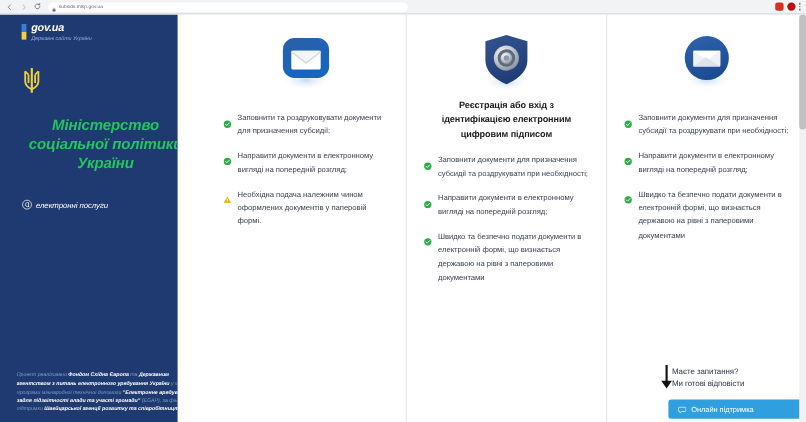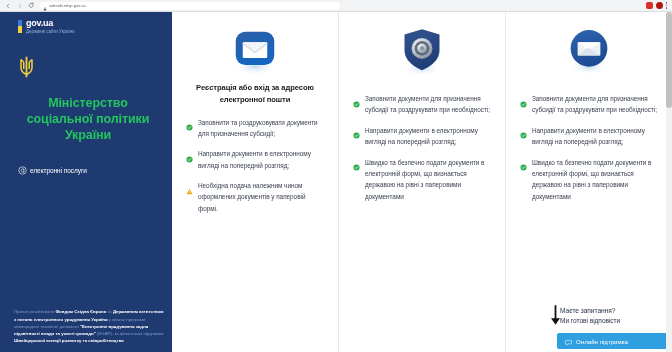--- a/index.html
+++ b/index.html
@@ -92,24 +92,25 @@
     position: absolute;
     top: 12px; left: 0;
     width: 672px; height: 340px;
     background: #ffffff;
   }
 
   
   .sidebar {
     position: absolute;
     top: 0; left: 0;
-    width: 172px;
+    width: 148px;
     height: 340px;
     background: #1e3a70;
     overflow: hidden;
+    font-style: italic;
   }
   .govua {
     display: flex;
     align-items: center;
     gap: 4px;
     padding: 7px 0 0 18px;
   }
   .govua-flag {
     width: 4px; height: 13px;
     flex: none;
@@ -380,21 +381,20 @@
               <stop offset="1" stop-color="#ffffff" stop-opacity="0"></stop>
             </radialGradient>
           </defs>
           <ellipse cx="32" cy="50" rx="24" ry="10" fill="url(#sh1)"></ellipse>
           <rect x="10" y="10" width="44" height="38" rx="11" fill="url(#g1)"></rect>
           <rect x="18" y="22" width="28" height="18" rx="1.5" fill="#ffffff"></rect>
           <path d="M18 23 L32 33.5 L46 23" fill="none" stroke="#d7dde6" stroke-width="2"></path>
           <path d="M18 22 L32 32.5 L46 22 Z" fill="#f2f5f9"></path>
         </svg>
       </div>
-      <h2 class="card-title">Реєстрація або вхід за адресою електронної пошти</h2>
       <ul class="bullets">
         <li class="bullet">
           <span class="bullet-ico">
             <svg width="7" height="7" viewBox="0 0 16 16">
                 <circle cx="8" cy="8" r="7" fill="#2eac4c"></circle>
                 <path d="M4.6 8.2 L6.9 10.5 L11.4 5.8" stroke="#ffffff" stroke-width="1.7" fill="none" stroke-linecap="round" stroke-linejoin="round"></path>
               </svg>
           </span>
           <span class="bullet-text">Заповнити та роздруковувати документи для призначення субсидії;</span>
         </li>
@@ -439,20 +439,21 @@
             </radialGradient>
           </defs>
           <ellipse cx="32" cy="52" rx="23" ry="9" fill="url(#sh2)"></ellipse>
           <path d="M32 7 L52 13 L52 31 Q52 45 32 54 Q12 45 12 31 L12 13 Z" fill="url(#g2)"></path>
           <circle cx="32" cy="29" r="12" fill="url(#key2)"></circle>
           <circle cx="32" cy="29" r="8.4" fill="#5f6b7a"></circle>
           <circle cx="32" cy="29" r="5.6" fill="url(#key2)"></circle>
           <circle cx="32" cy="29" r="2.6" fill="#8d97a5"></circle>
         </svg>
       </div>
+      <h2 class="card-title">Реєстрація або вхід з ідентифікацією електронним цифровим підписом</h2>
       <ul class="bullets">
         <li class="bullet">
           <span class="bullet-ico">
             <svg width="7" height="7" viewBox="0 0 16 16">
                 <circle cx="8" cy="8" r="7" fill="#2eac4c"></circle>
                 <path d="M4.6 8.2 L6.9 10.5 L11.4 5.8" stroke="#ffffff" stroke-width="1.7" fill="none" stroke-linecap="round" stroke-linejoin="round"></path>
               </svg>
           </span>
           <span class="bullet-text">Заповнити документи для призначення субсидії та роздрукувати при необхідності;</span>
         </li>

